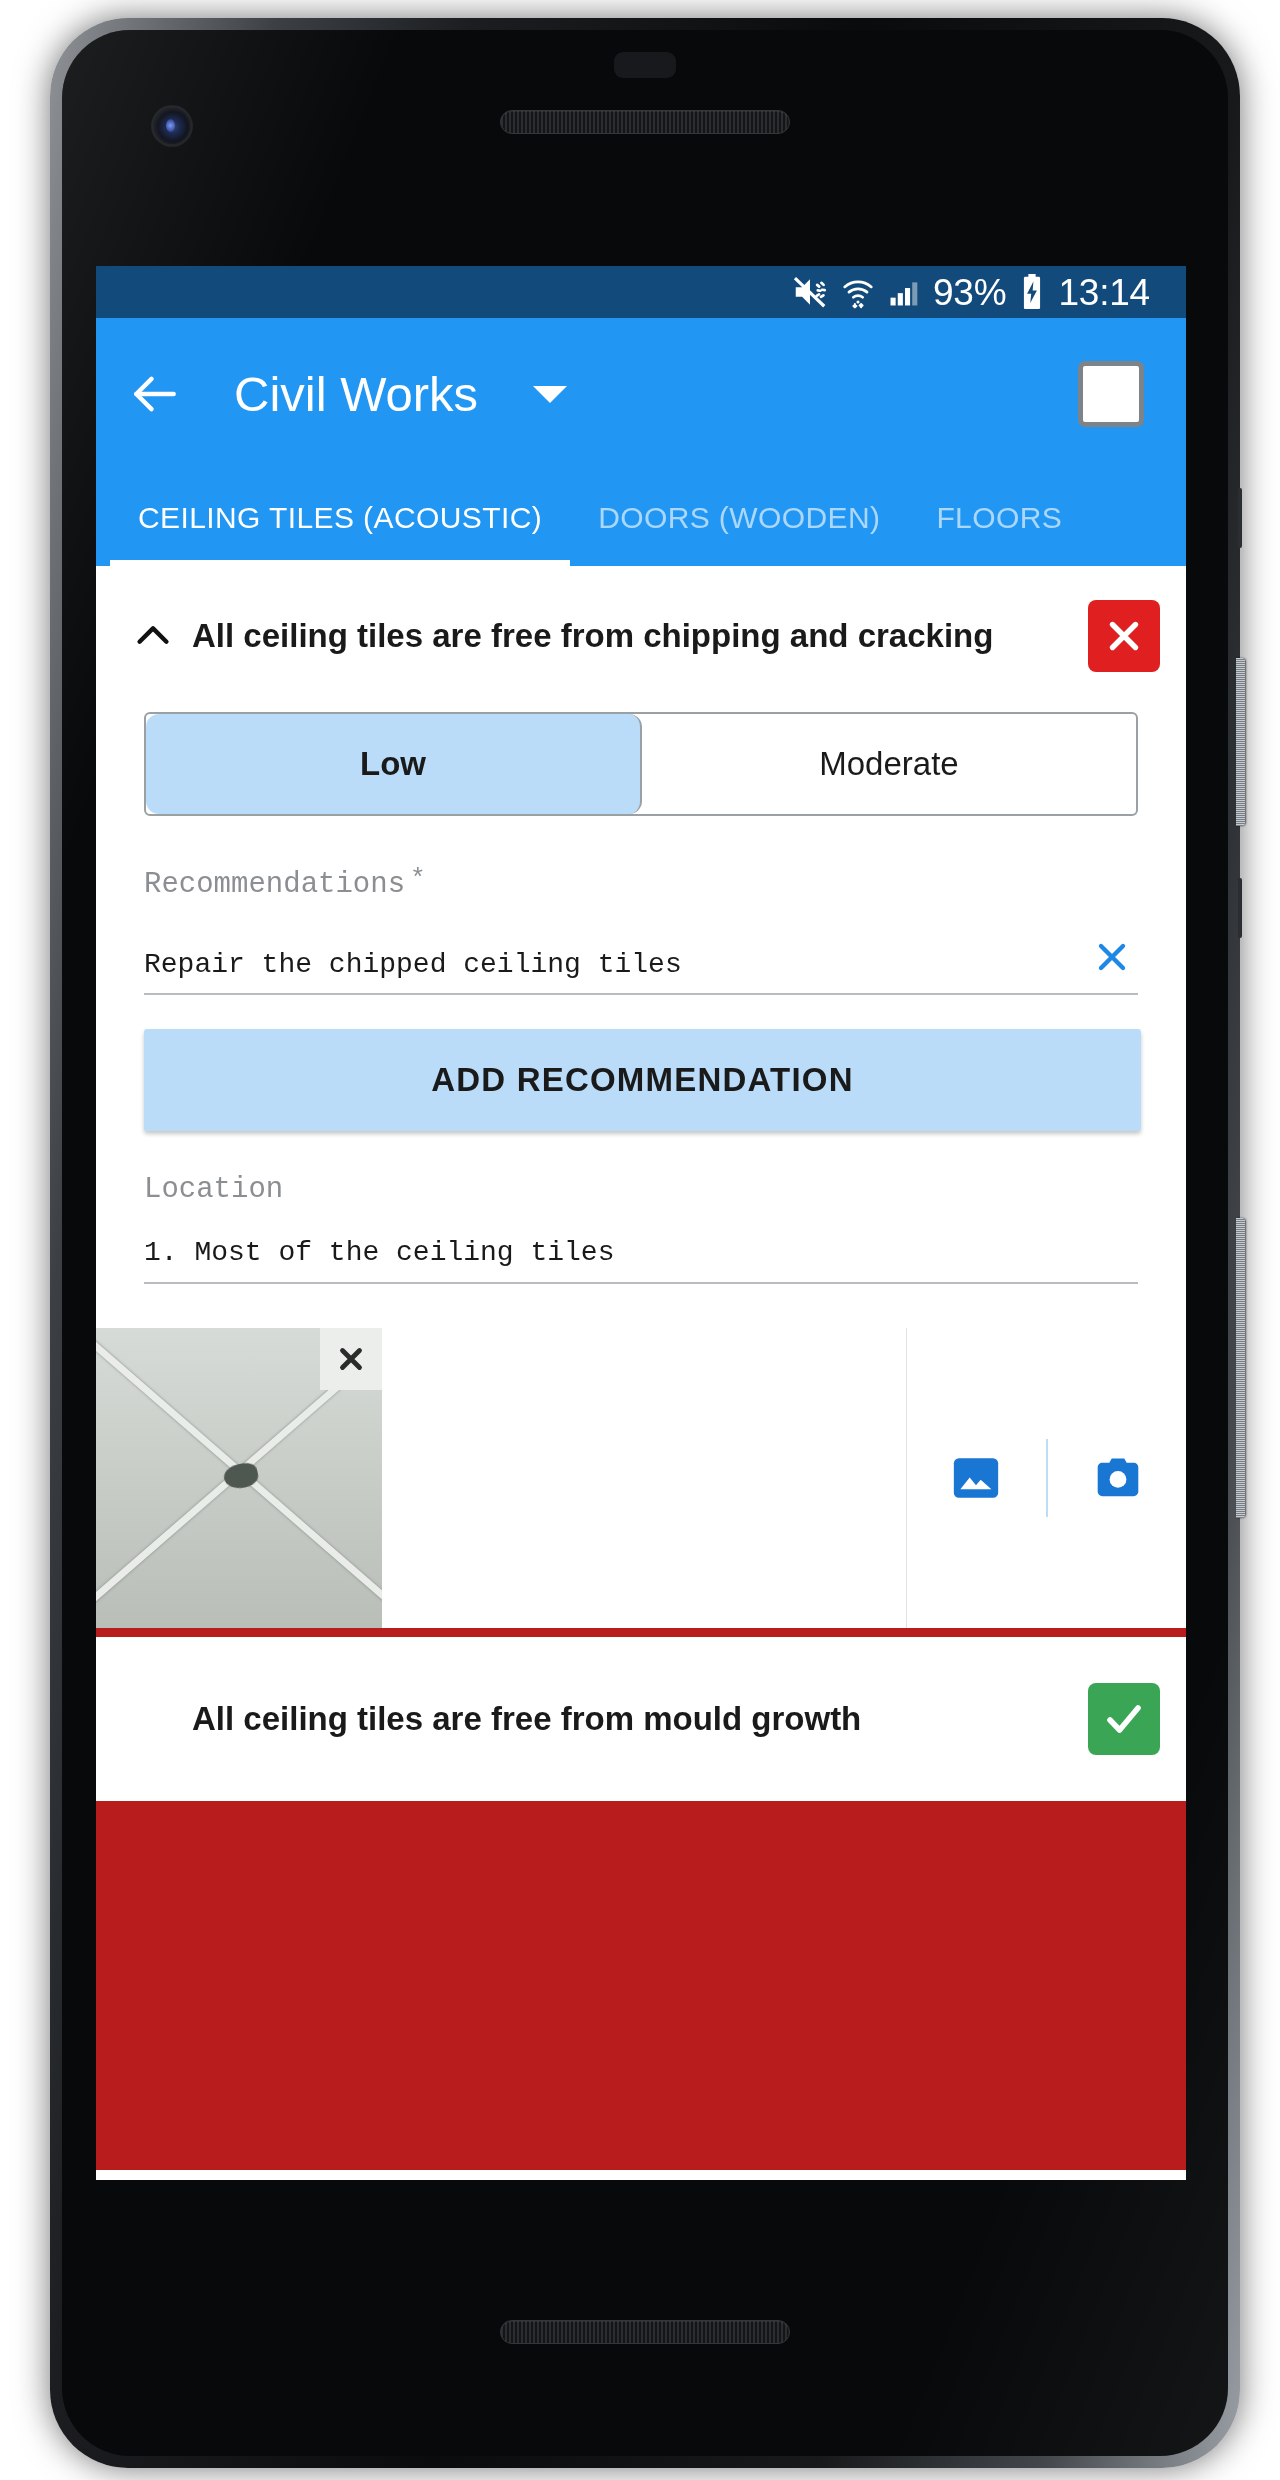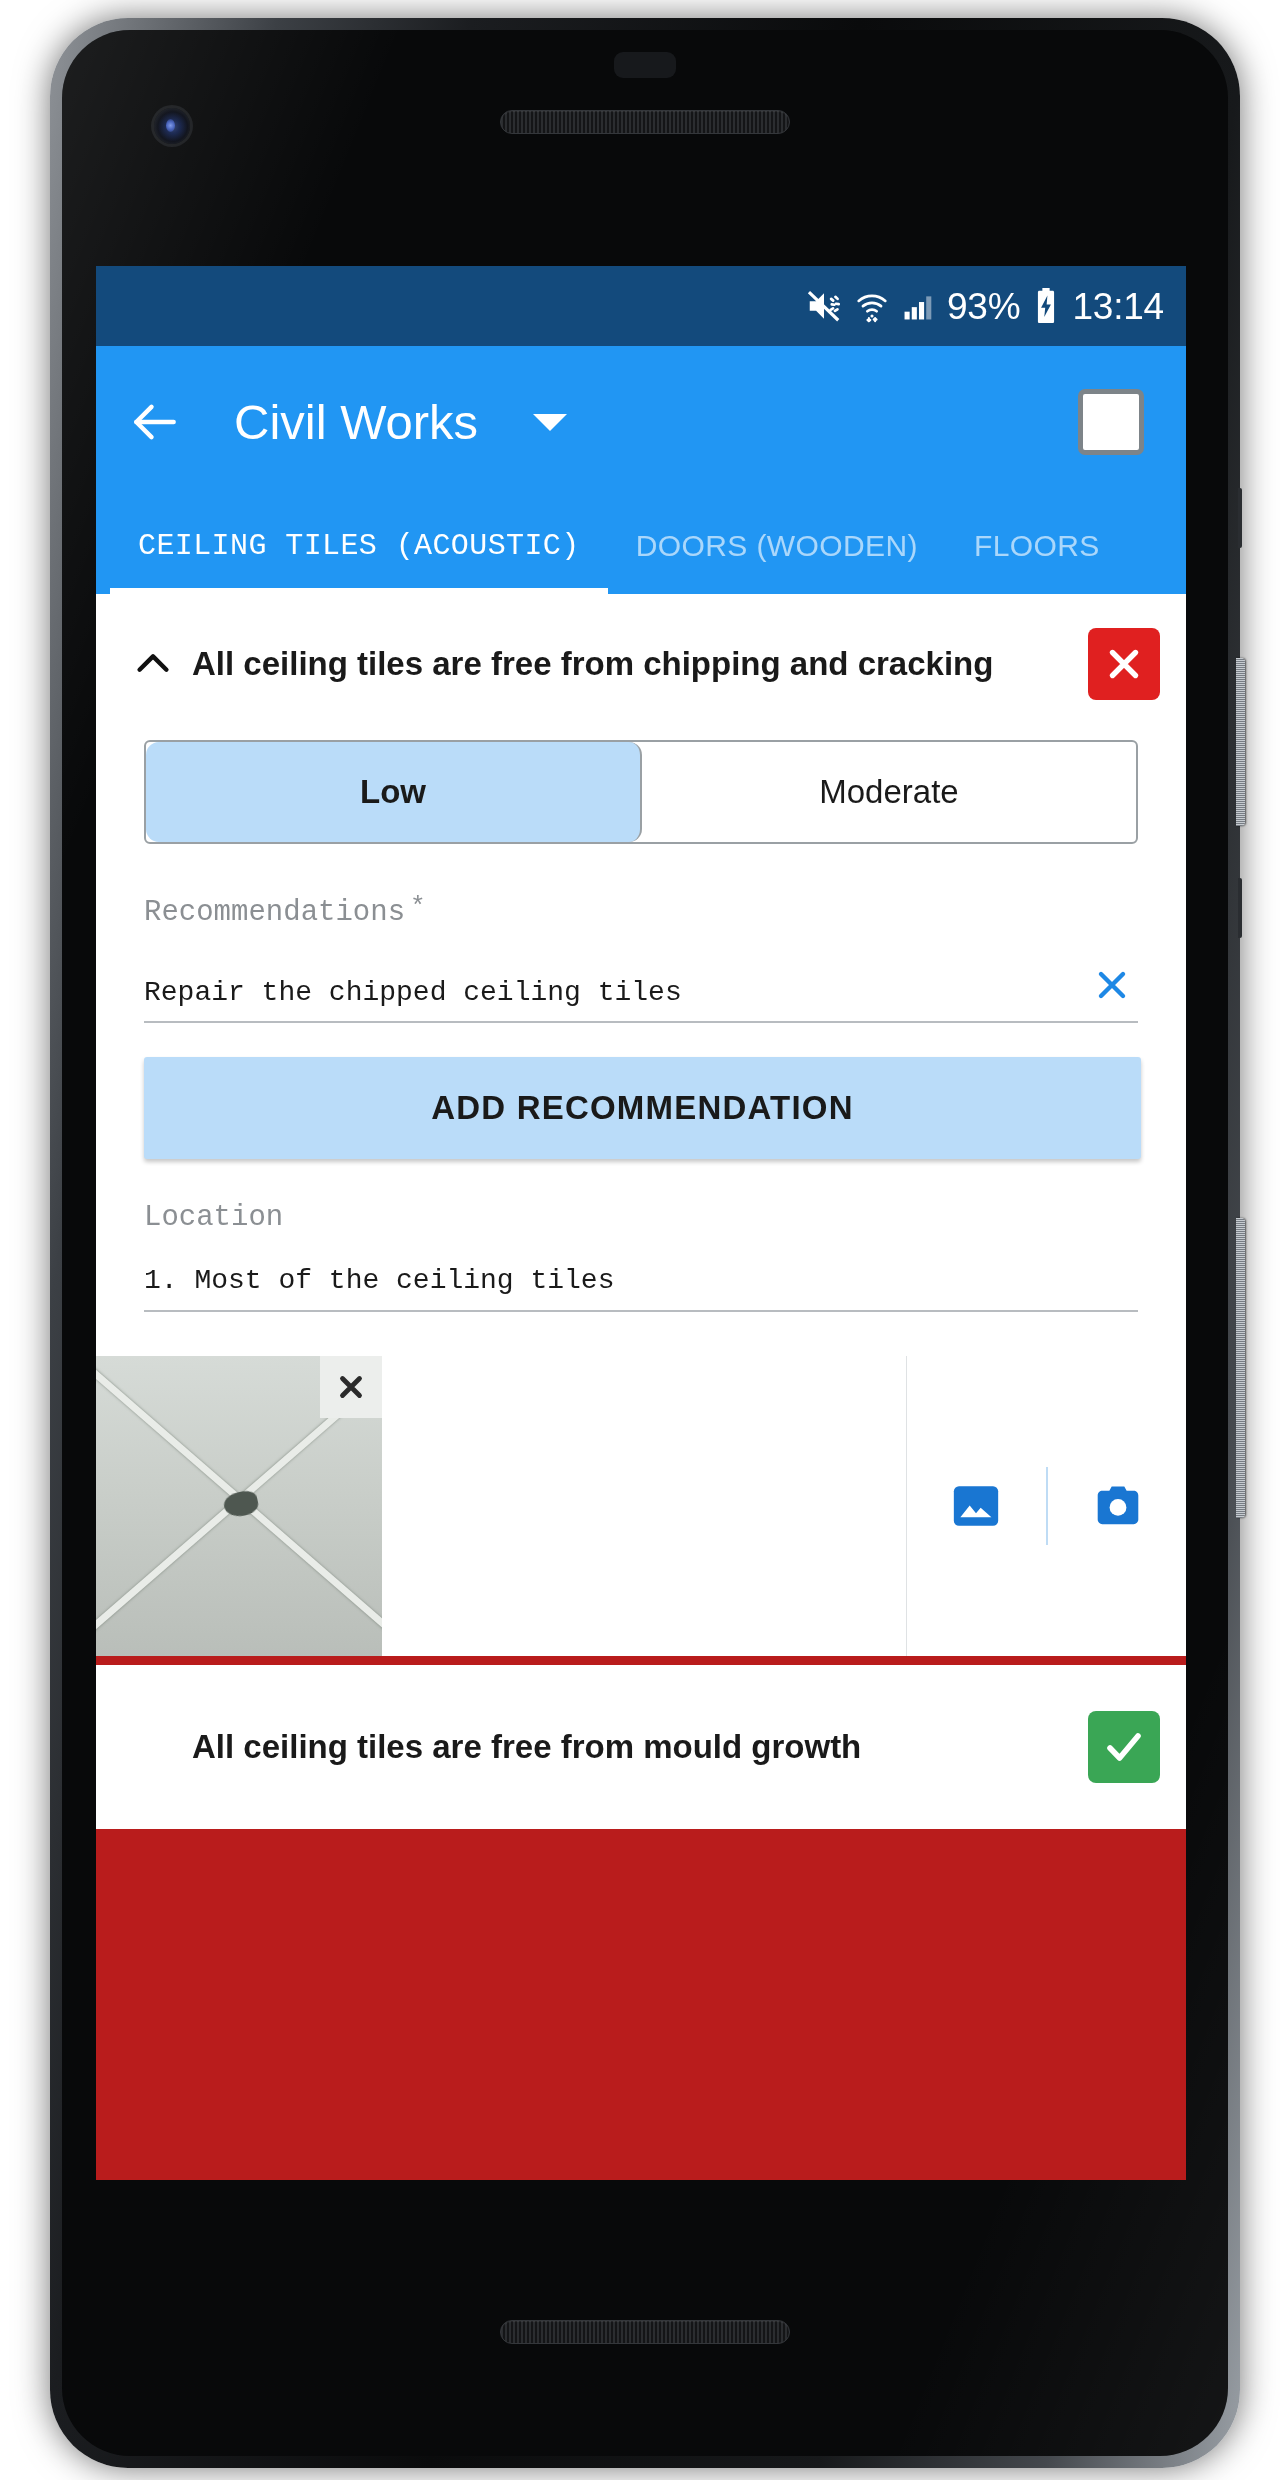--- a/index.html
+++ b/index.html
@@ -98,26 +98,26 @@
     position: absolute;
     left: 46px; top: 248px;
     width: 1090px; height: 1914px;
     background: #ffffff;
     overflow: hidden;
     z-index: 5;
   }
 
   
   #status-bar {
-    height: 80px;
+    height: 52px;
     background: #134a7c;
     display: flex;
     align-items: center;
     justify-content: flex-end;
-    padding-right: 22px;
+    padding-right: 36px;
     gap: 12px;
   }
   #status-bar .sb-text {
     color: #ffffff;
     font-size: 37px;
     font-weight: 500;
     letter-spacing: -0.2px;
     line-height: 1;
   }
   .sb-icon { display:flex; align-items:center; }
@@ -181,21 +181,21 @@
     padding: 0 28px;
     white-space: nowrap;
     position: relative;
   }
   .tab-label {
     font-size: 30px;
     font-weight: 500;
     letter-spacing: 0.4px;
     color: rgba(255,255,255,0.62);
   }
-  .tab.active .tab-label { color: #ffffff; font-family: Liberation Mono, monospace; }
+  .tab.active .tab-label { color: #ffffff; }
   .tab.active::after {
     content: "";
     position: absolute;
     left: 0; right: 0; bottom: 0;
     height: 6px;
     background: #ffffff;
   }
 
   
   #content {

